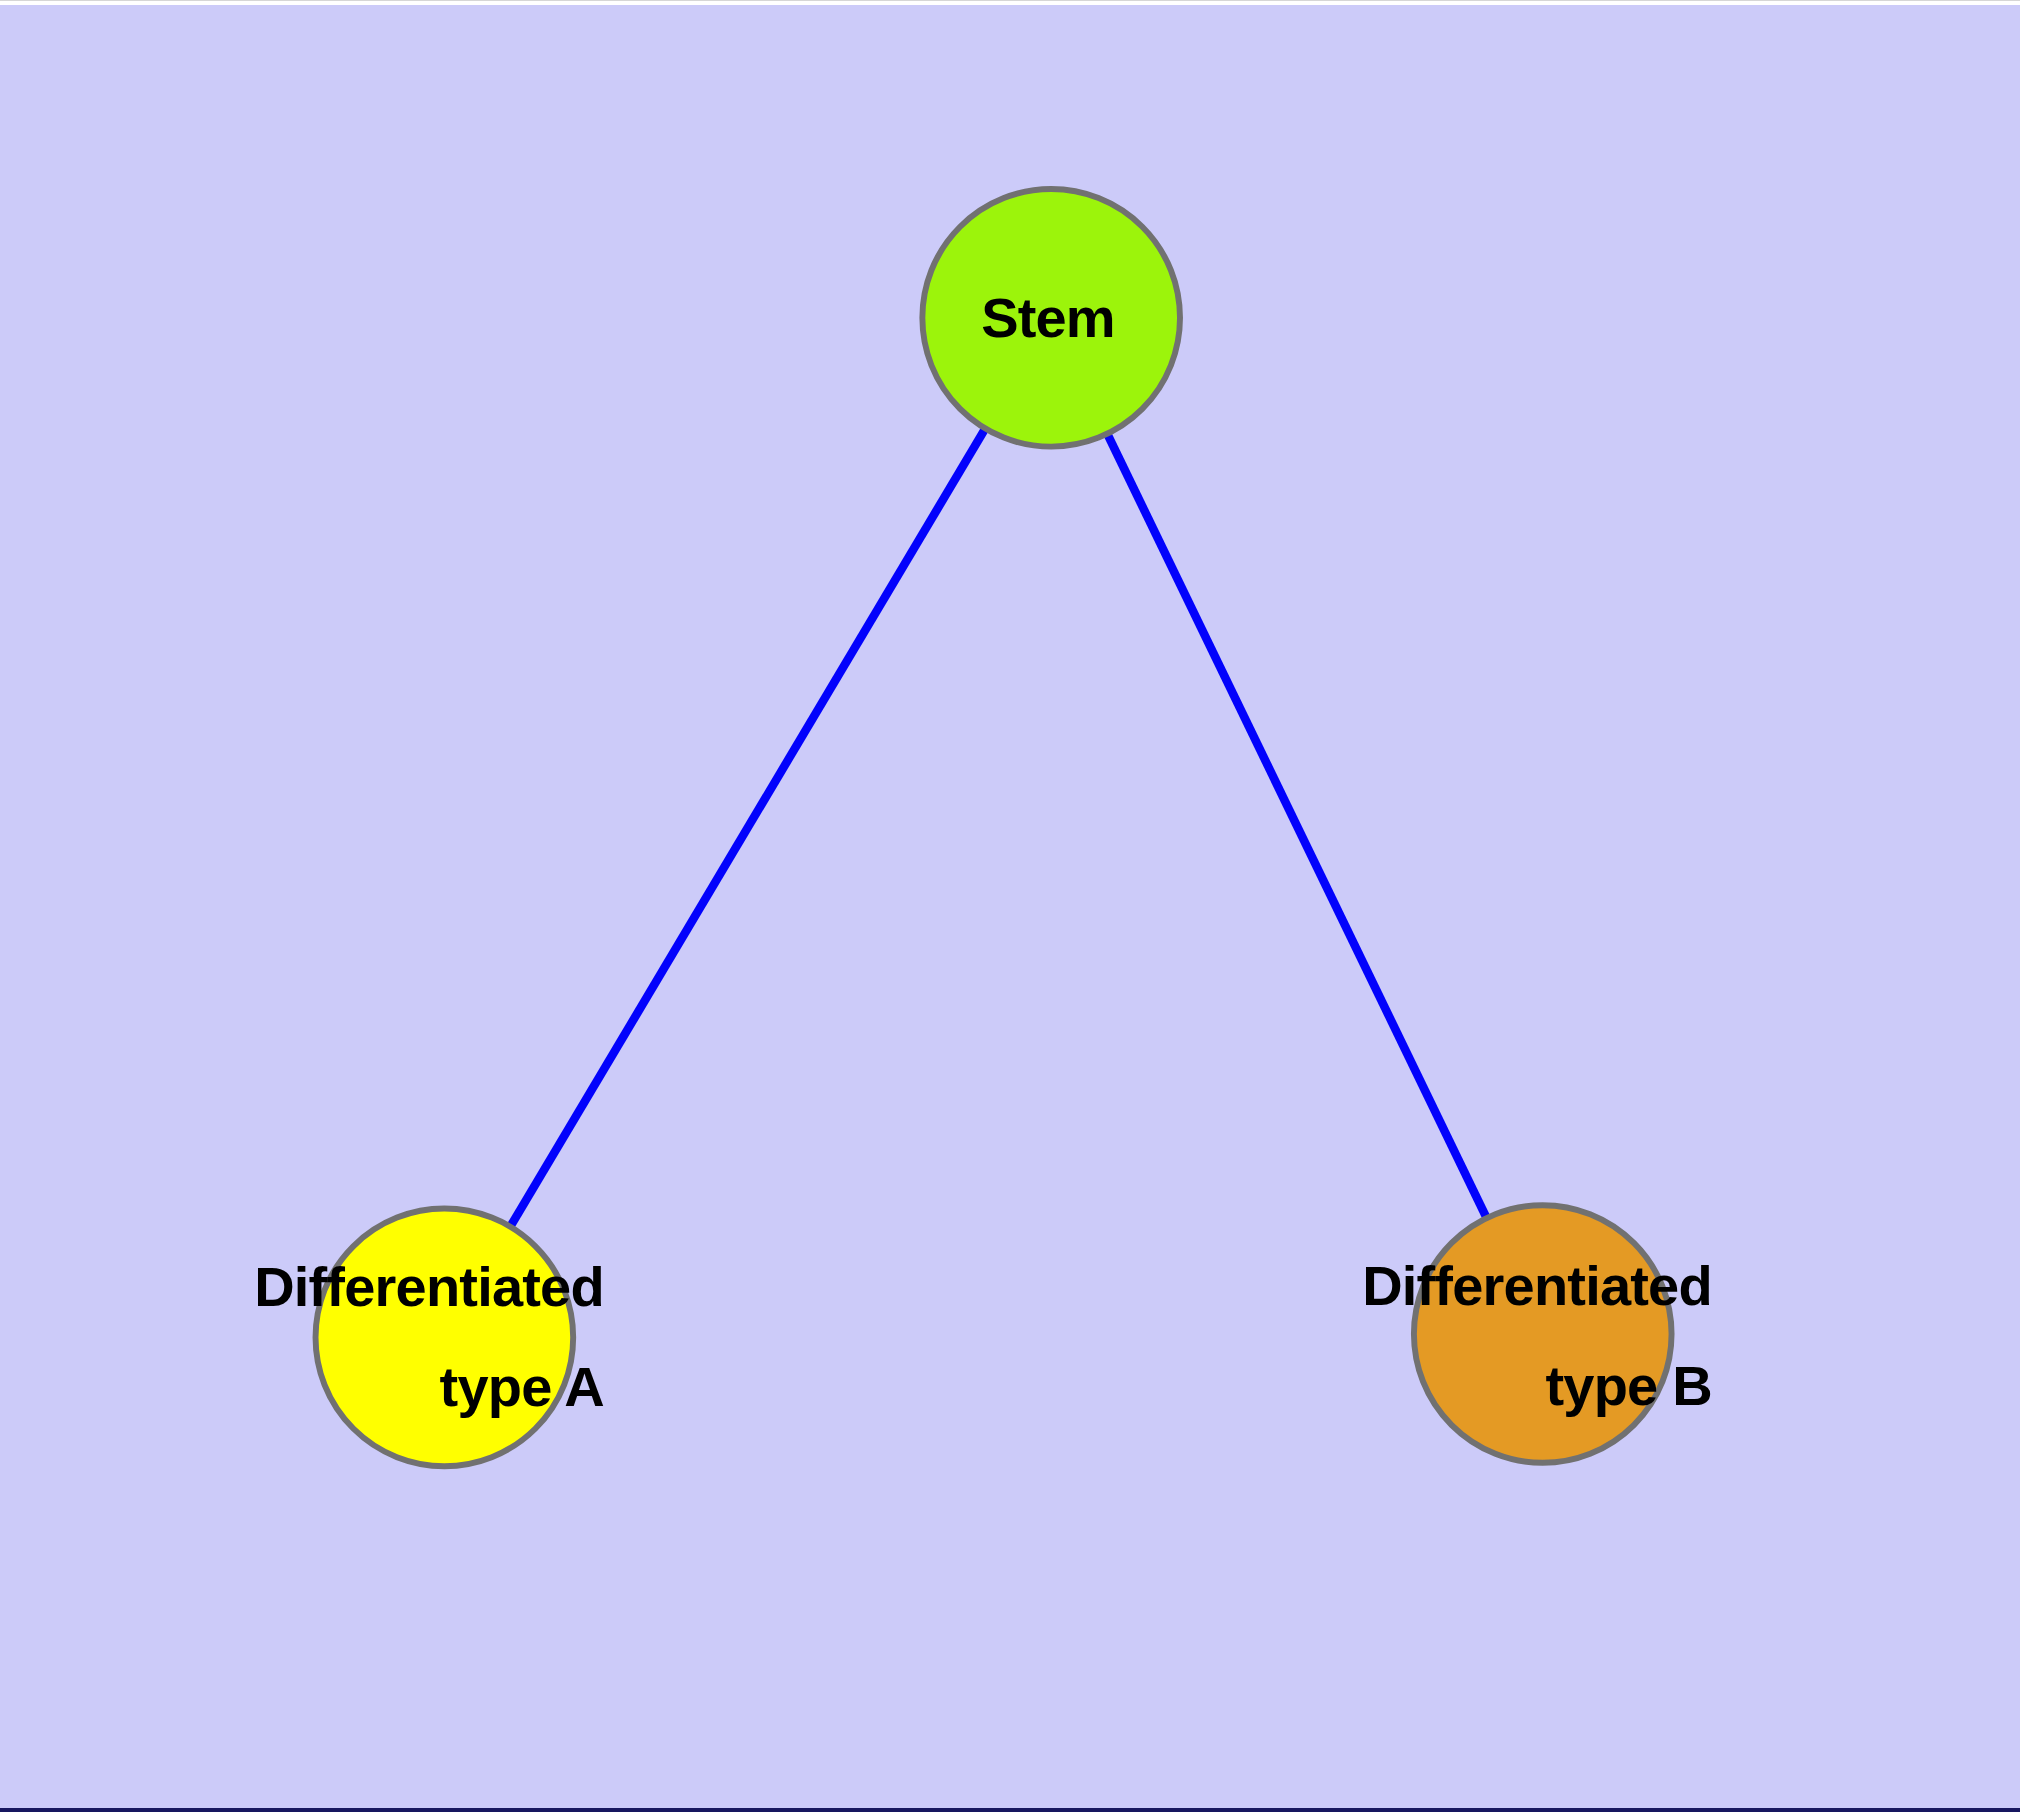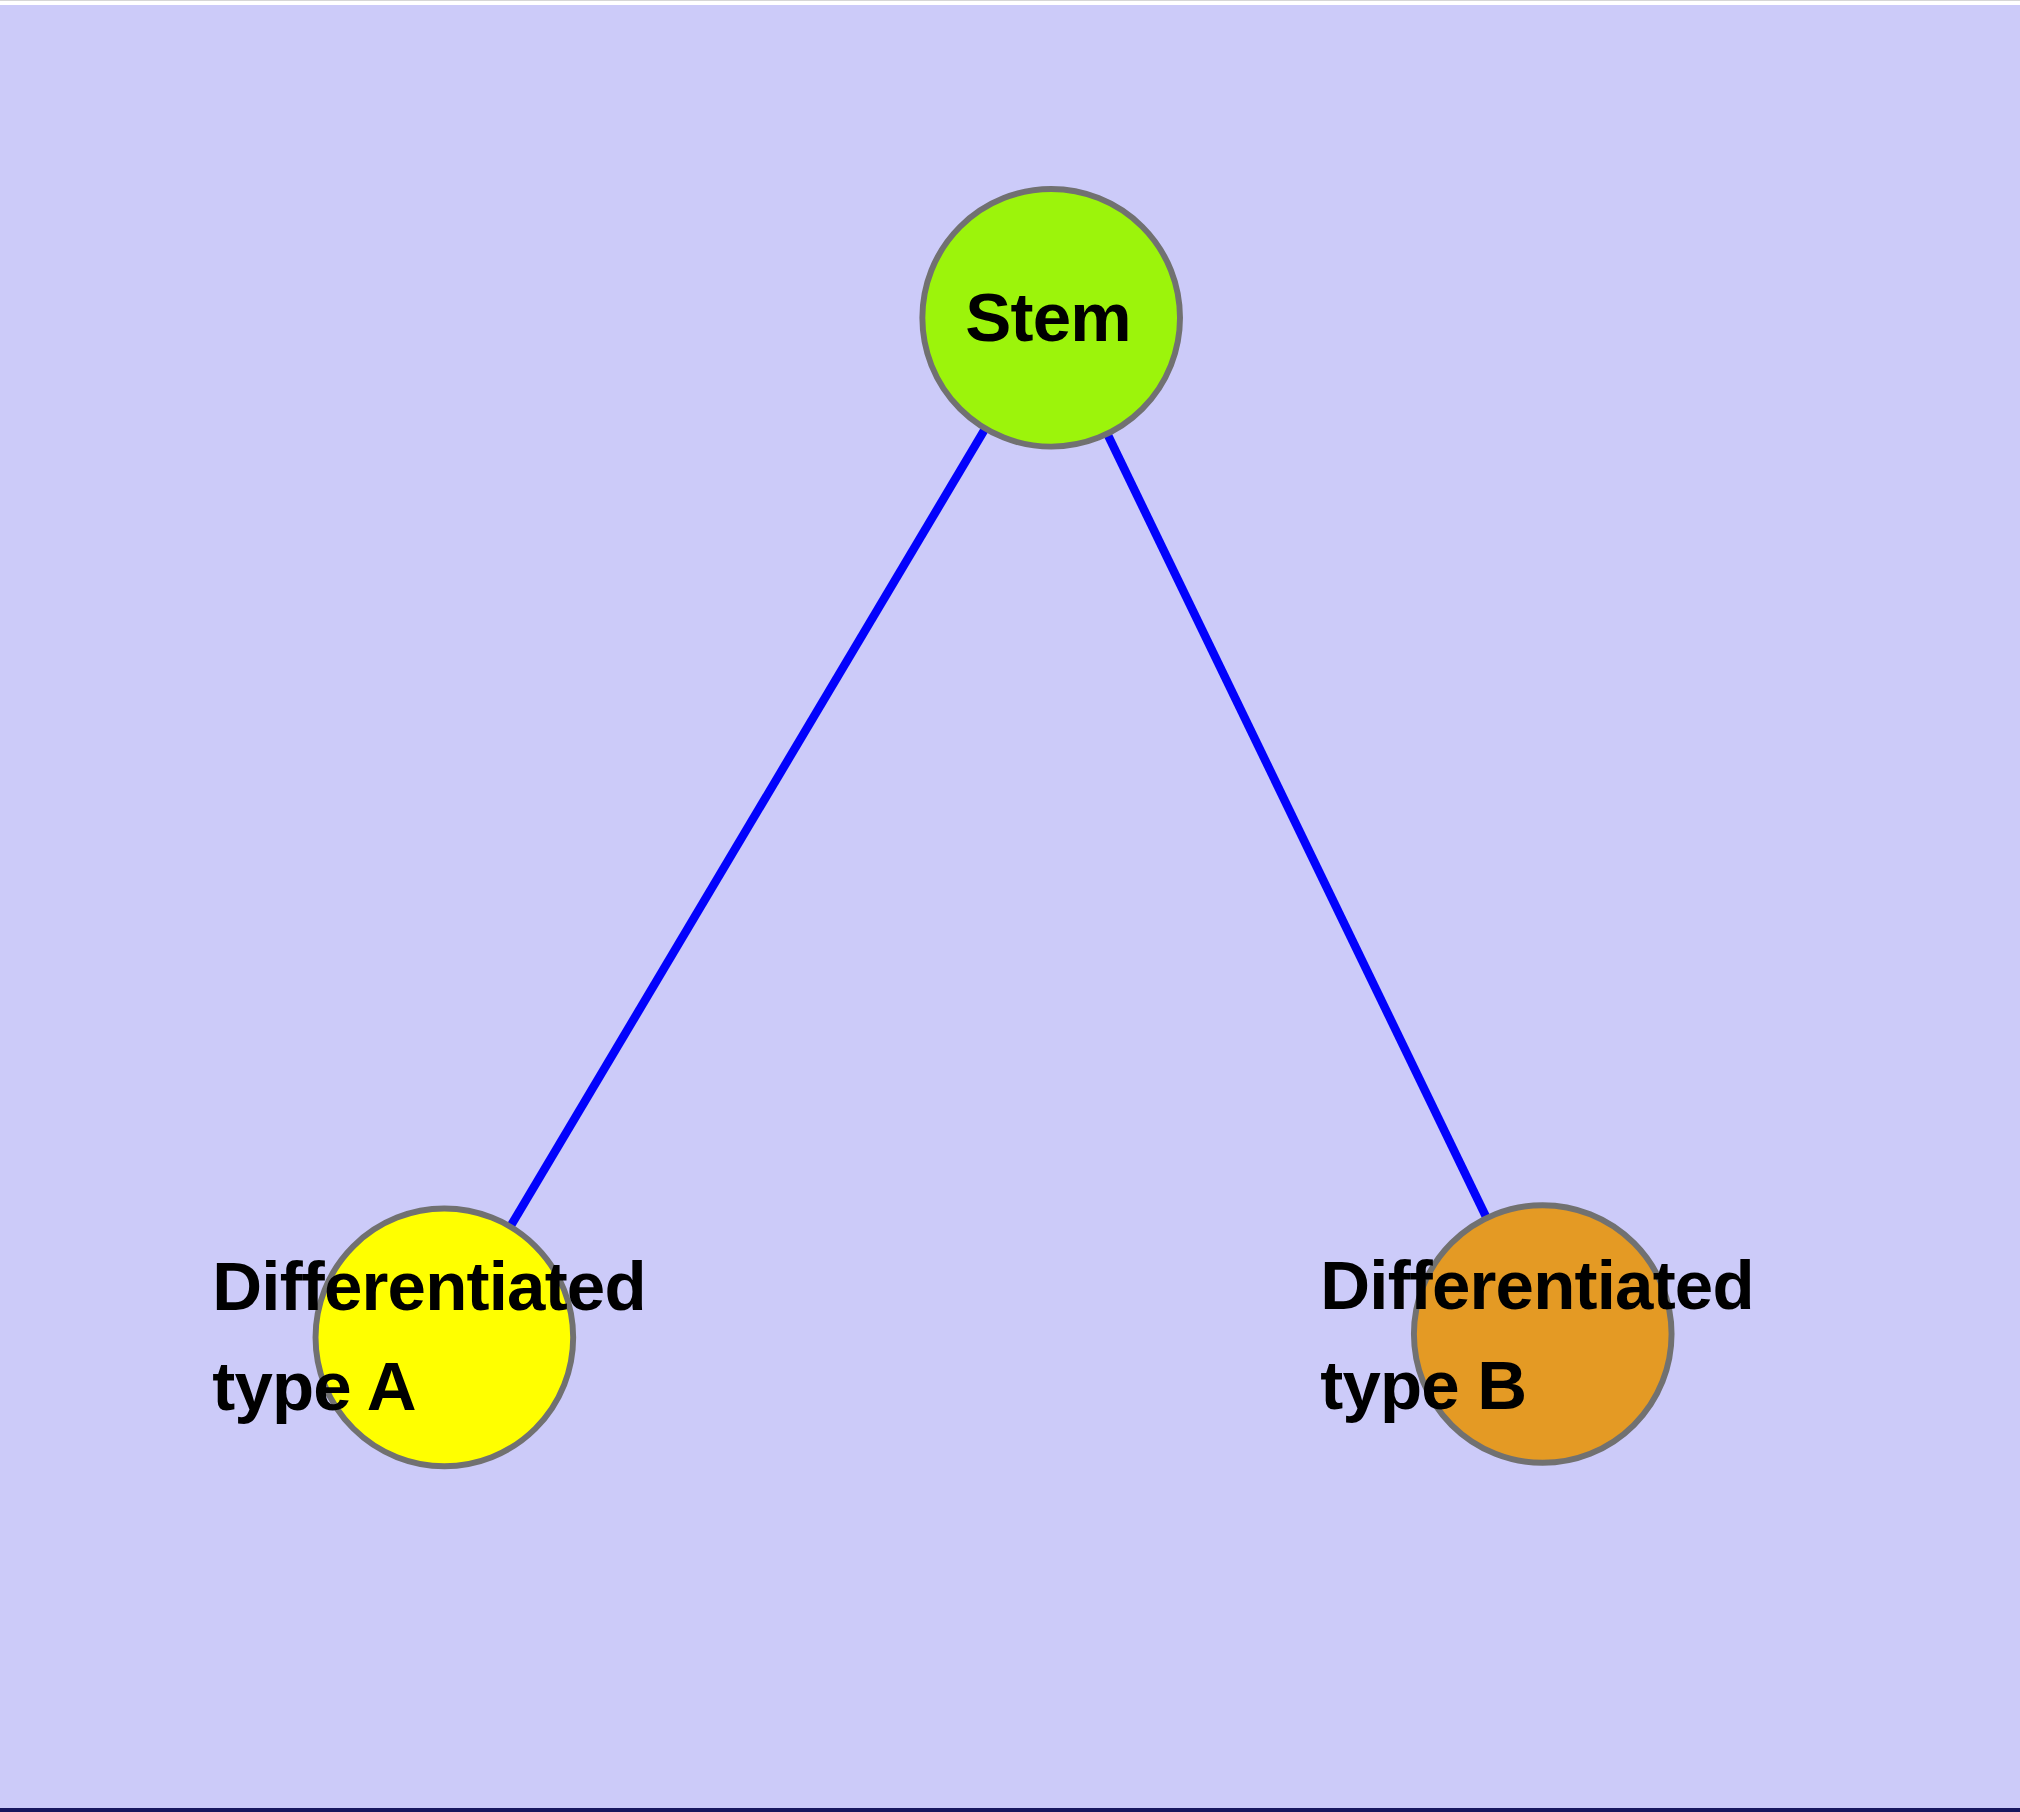--- a/index.html
+++ b/index.html
@@ -31,24 +31,24 @@
     position: absolute;
     top: 0; left: 0;
     z-index: 1;
   }
   .node-label {
     position: absolute;
     transform: translate(-50%, -50%);
     z-index: 3;
     color: #000000;
     font-weight: bold;
-    font-size: 69px;
+    font-size: 56px;
     line-height: 100px;
     letter-spacing: -0.8px;
-    text-align: left;
+    text-align: right;
     white-space: pre-line;
     pointer-events: none;
   }
 </style>
 </head>
 <body>
 
 <div class="canvas" style="background: rgb(204, 203, 249);">
 
   <div class="chrome-top" style="background: rgb(255, 255, 255); border-top-color: rgb(214, 214, 214);"></div>

